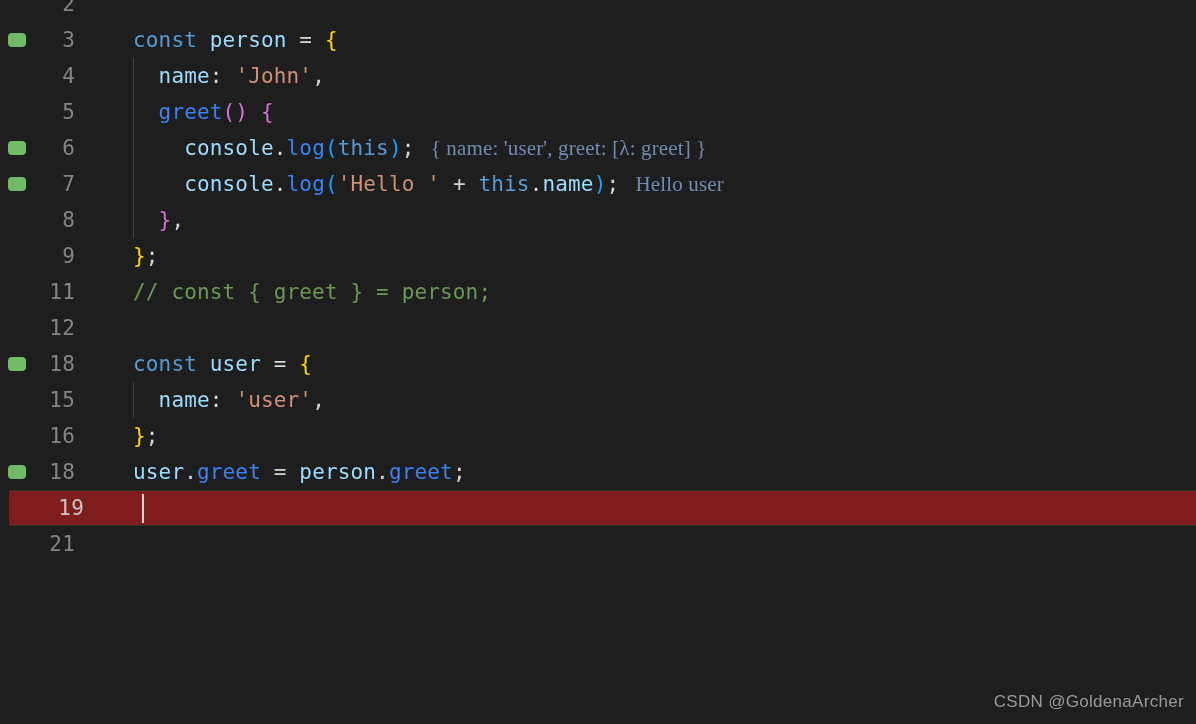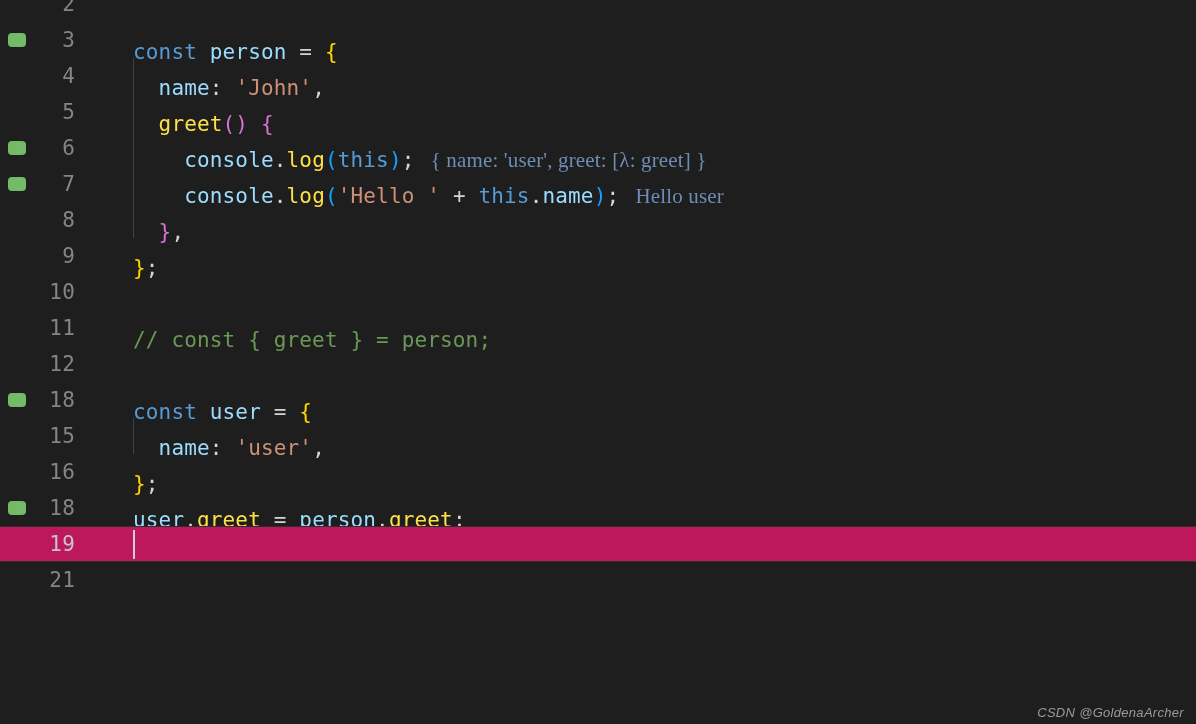--- a/index.html
+++ b/index.html
@@ -23,22 +23,23 @@
   }
 
   
   .row {
     position: relative;
     height: 36px;
     line-height: 36px;
     white-space: pre;
   }
   .row.active {
-    background: #be185d;
+    background: #7f1d1d;
     box-shadow: inset 0 1px 0 #2f2f31, inset 0 -1px 0 #2f2f31;
+    margin-left: 9px;
   }
 
   
   .marker {
     position: absolute;
     left: 8px;
     top: 11px;
     width: 18px;
     height: 14px;
     border-radius: 4px;
@@ -54,21 +55,21 @@
     letter-spacing: 0.2px;
   }
   .row.active .lineno {
     color: #c6c6c6;
   }
 
   
   .code {
     position: absolute;
     left: 133px;
-    top: 12px;
+    top: 0;
     font-size: 21px;
     letter-spacing: 0.15px;
     color: #d4d4d4;
   }
 
   
   .guide {
     position: absolute;
     left: 133px;
     width: 1px;
@@ -82,56 +83,54 @@
     top: 4px;
     width: 2px;
     height: 29px;
     background: #d0d0d0;
   }
 
   
   .t-kw       { color: #569cd6; }
   .t-var      { color: #9cdcfe; }
   .t-prop     { color: #9cdcfe; }
-  .t-fn       { color: #fde047; }
+  .t-fn       { color: #3b82f6; }
   .t-str      { color: #ce9178; }
   .t-op       { color: #d4d4d4; }
   .t-punct    { color: #d4d4d4; }
   .t-comment  { color: #6a9955; }
   .t-br1      { color: #ffd700; }
   .t-br2      { color: #da70d6; }
   .t-br3      { color: #179fff; }
   .t-hint     { color: #6e8cb4; font-family: Liberation Serif, serif; }
 
   
   #watermark {
     position: absolute;
     right: 12px;
-    bottom: 4px;
+    bottom: 12px;
     color: #9a9a9a;
     font-family: "Liberation Sans", sans-serif;
-    font-size: 13px;
+    font-size: 17px;
     letter-spacing: 0.3px;
-    font-style: italic;
   }
 </style>
 </head>
 <body>
 
 <div id="editor">
   <div id="rows" style="position: absolute; left: 0px; top: -14px; width: 1196px;">
       <div class="row"><div class="lineno">2</div><div class="code"></div></div>
       <div class="row"><div class="marker" style="background: rgb(115, 187, 103);"></div><div class="lineno">3</div><div class="code"><span class="t-kw">const</span><span class="t-op"> </span><span class="t-var">person</span><span class="t-op"> </span><span class="t-op">=</span><span class="t-op"> </span><span class="t-br1">{</span></div></div>
       <div class="row"><div class="lineno">4</div><div class="guide" style="top: 0px; height: 36px;"></div><div class="code"><span class="t-op">  </span><span class="t-var">name</span><span class="t-punct">:</span><span class="t-op"> </span><span class="t-str">'John'</span><span class="t-punct">,</span></div></div>
       <div class="row"><div class="lineno">5</div><div class="guide" style="top: 0px; height: 36px;"></div><div class="code"><span class="t-op">  </span><span class="t-fn">greet</span><span class="t-br2">(</span><span class="t-br2">)</span><span class="t-op"> </span><span class="t-br2">{</span></div></div>
       <div class="row"><div class="marker" style="background: rgb(115, 187, 103);"></div><div class="lineno">6</div><div class="guide" style="top: 0px; height: 36px;"></div><div class="code"><span class="t-op">    </span><span class="t-var">console</span><span class="t-punct">.</span><span class="t-fn">log</span><span class="t-br3">(</span><span class="t-kw">this</span><span class="t-br3">)</span><span class="t-punct">;</span><span class="t-hint">   { name: 'user', greet: [λ: greet] }</span></div></div>
       <div class="row"><div class="marker" style="background: rgb(115, 187, 103);"></div><div class="lineno">7</div><div class="guide" style="top: 0px; height: 36px;"></div><div class="code"><span class="t-op">    </span><span class="t-var">console</span><span class="t-punct">.</span><span class="t-fn">log</span><span class="t-br3">(</span><span class="t-str">'Hello '</span><span class="t-op"> </span><span class="t-op">+</span><span class="t-op"> </span><span class="t-kw">this</span><span class="t-punct">.</span><span class="t-prop">name</span><span class="t-br3">)</span><span class="t-punct">;</span><span class="t-hint">   Hello user</span></div></div>
       <div class="row"><div class="lineno">8</div><div class="guide" style="top: 0px; height: 36px;"></div><div class="code"><span class="t-op">  </span><span class="t-br2">}</span><span class="t-punct">,</span></div></div>
       <div class="row"><div class="lineno">9</div><div class="code"><span class="t-br1">}</span><span class="t-punct">;</span></div></div>
-      <div class="row"><div class="lineno">10</div><div class="code"></div></div>
       <div class="row"><div class="lineno">11</div><div class="code"><span class="t-comment">// const { greet } = person;</span></div></div>
       <div class="row"><div class="lineno">12</div></div>
       <div class="row"><div class="marker" style="background: rgb(115, 187, 103);"></div><div class="lineno">18</div><div class="code"><span class="t-kw">const</span><span class="t-op"> </span><span class="t-var">user</span><span class="t-op"> </span><span class="t-op">=</span><span class="t-op"> </span><span class="t-br1">{</span></div></div>
       <div class="row"><div class="lineno">15</div><div class="guide" style="top: 0px; height: 36px;"></div><div class="code"><span class="t-op">  </span><span class="t-var">name</span><span class="t-punct">:</span><span class="t-op"> </span><span class="t-str">'user'</span><span class="t-punct">,</span></div></div>
       <div class="row"><div class="lineno">16</div><div class="code"><span class="t-br1">}</span><span class="t-punct">;</span></div></div>
       <div class="row"><div class="marker" style="background: rgb(115, 187, 103);"></div><div class="lineno">18</div><div class="code"><span class="t-var">user</span><span class="t-punct">.</span><span class="t-fn">greet</span><span class="t-op"> </span><span class="t-op">=</span><span class="t-op"> </span><span class="t-var">person</span><span class="t-punct">.</span><span class="t-fn">greet</span><span class="t-punct">;</span></div></div>
       <div class="row active"><div class="lineno">19</div><div class="cursor"></div><div class="code"></div></div>
       <div class="row"><div class="lineno">21</div><div class="code"></div></div>
     </div>
   <div id="watermark">CSDN @GoldenaArcher</div>

